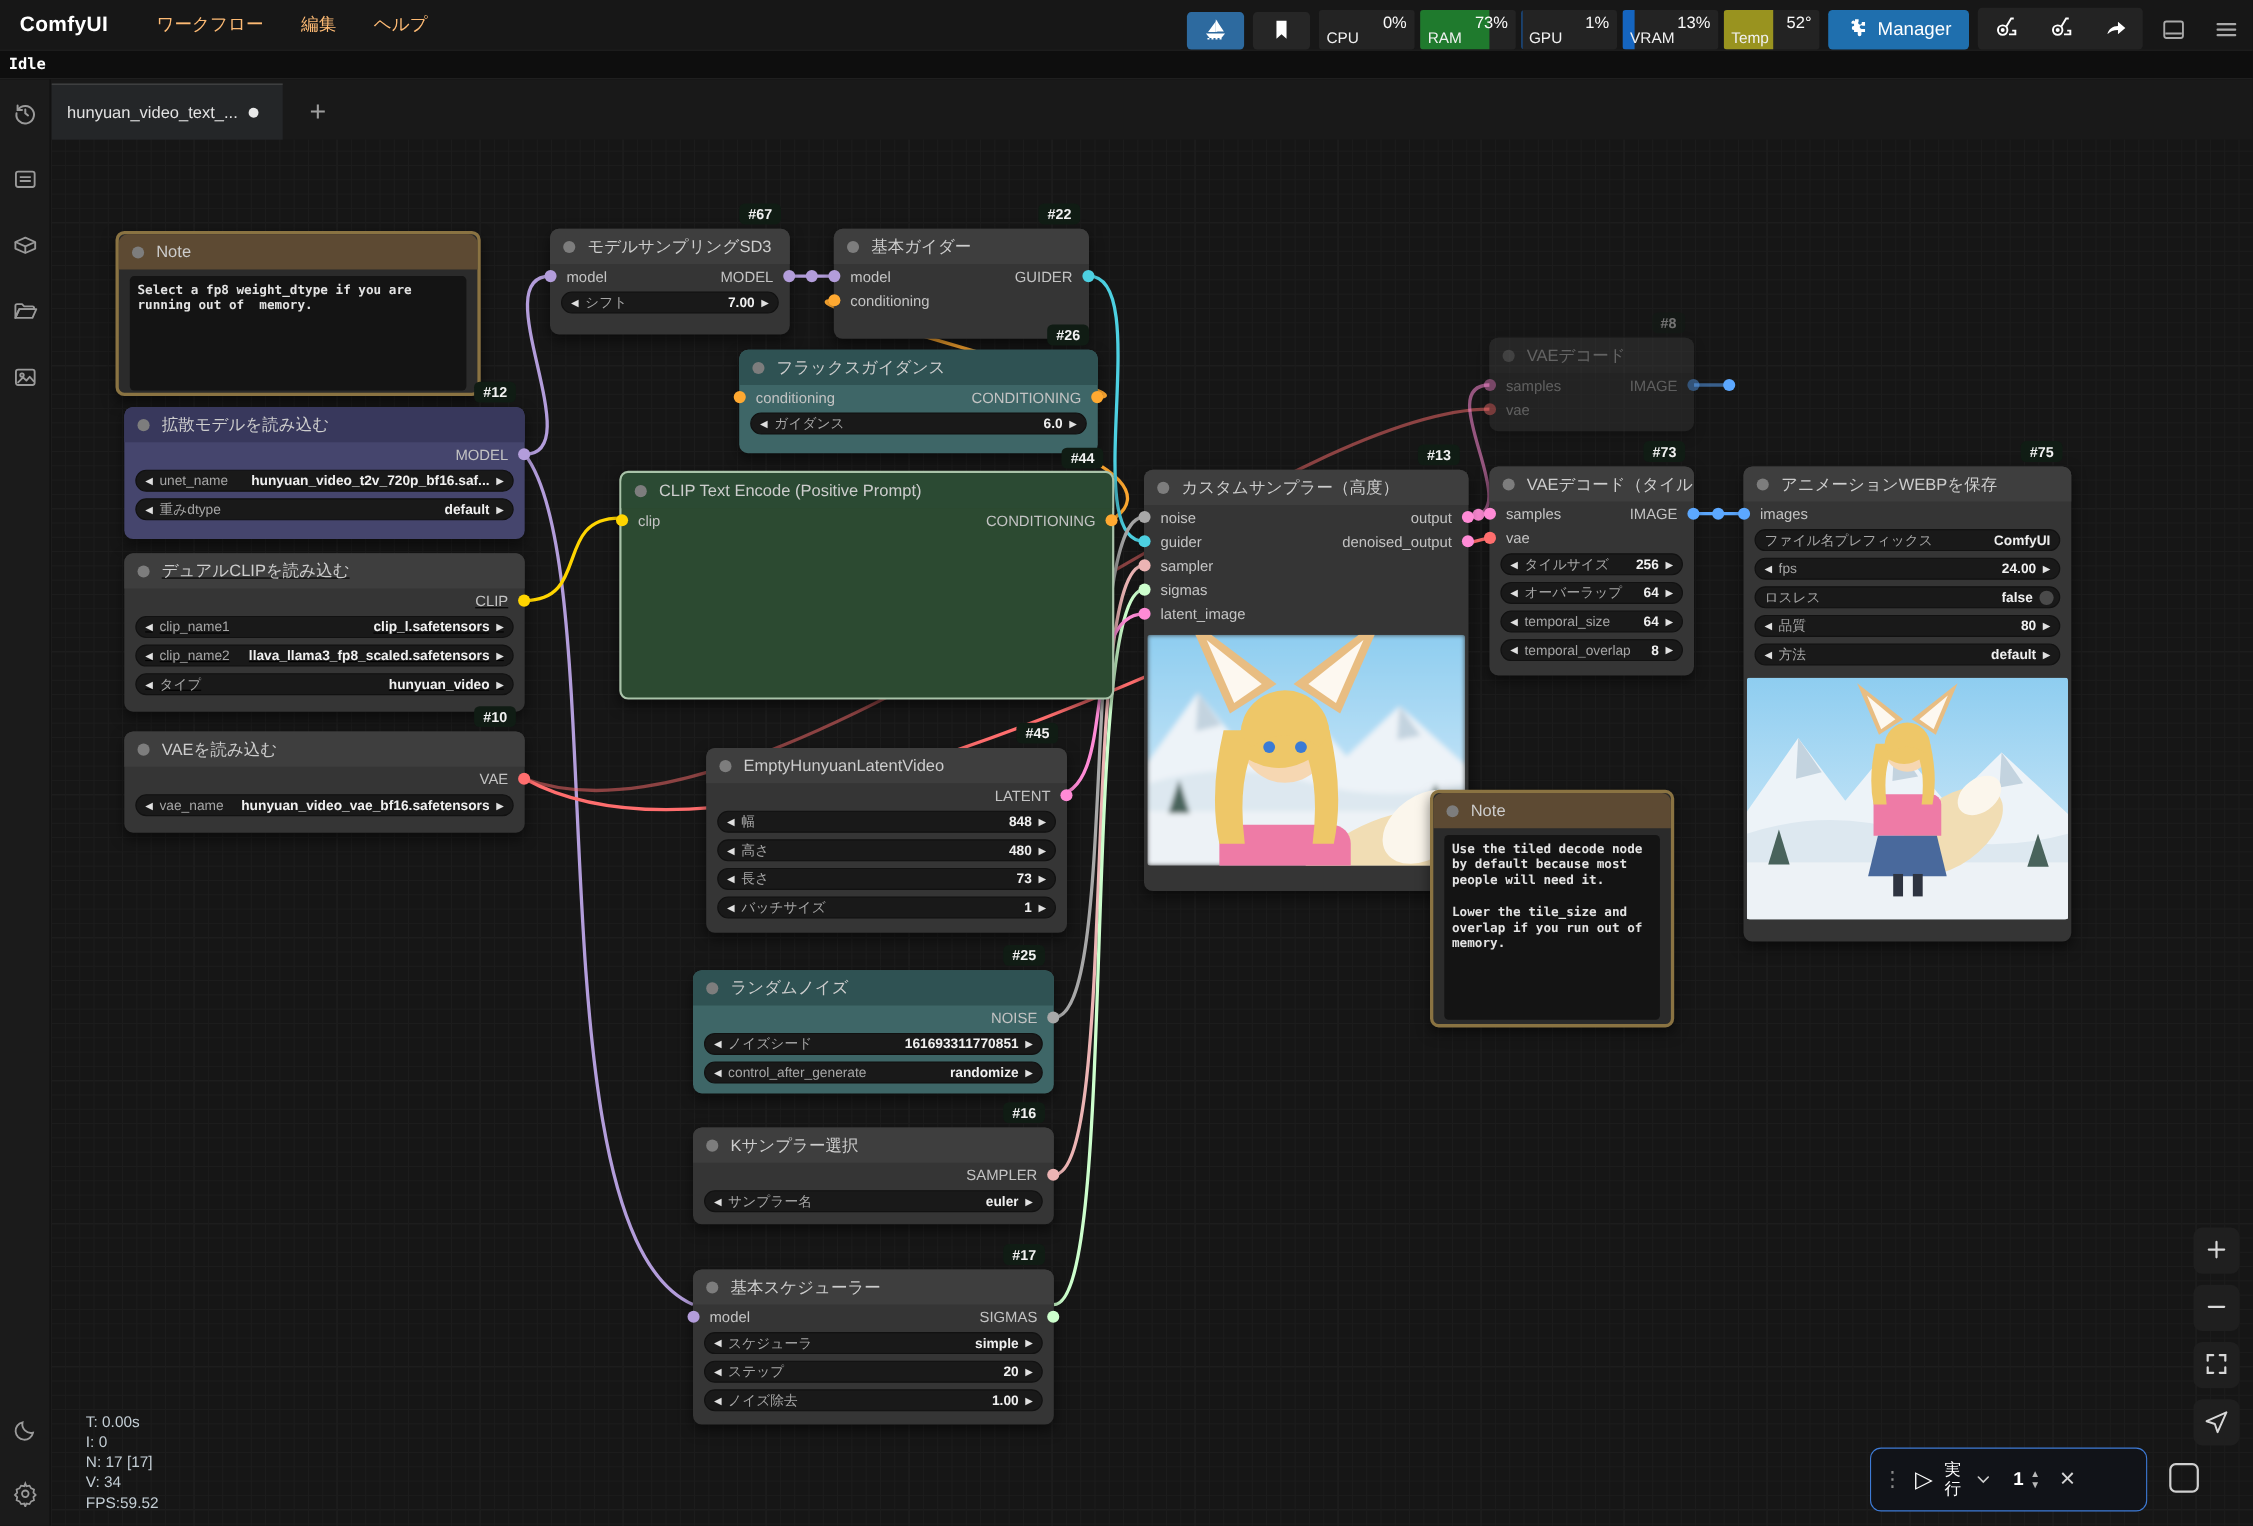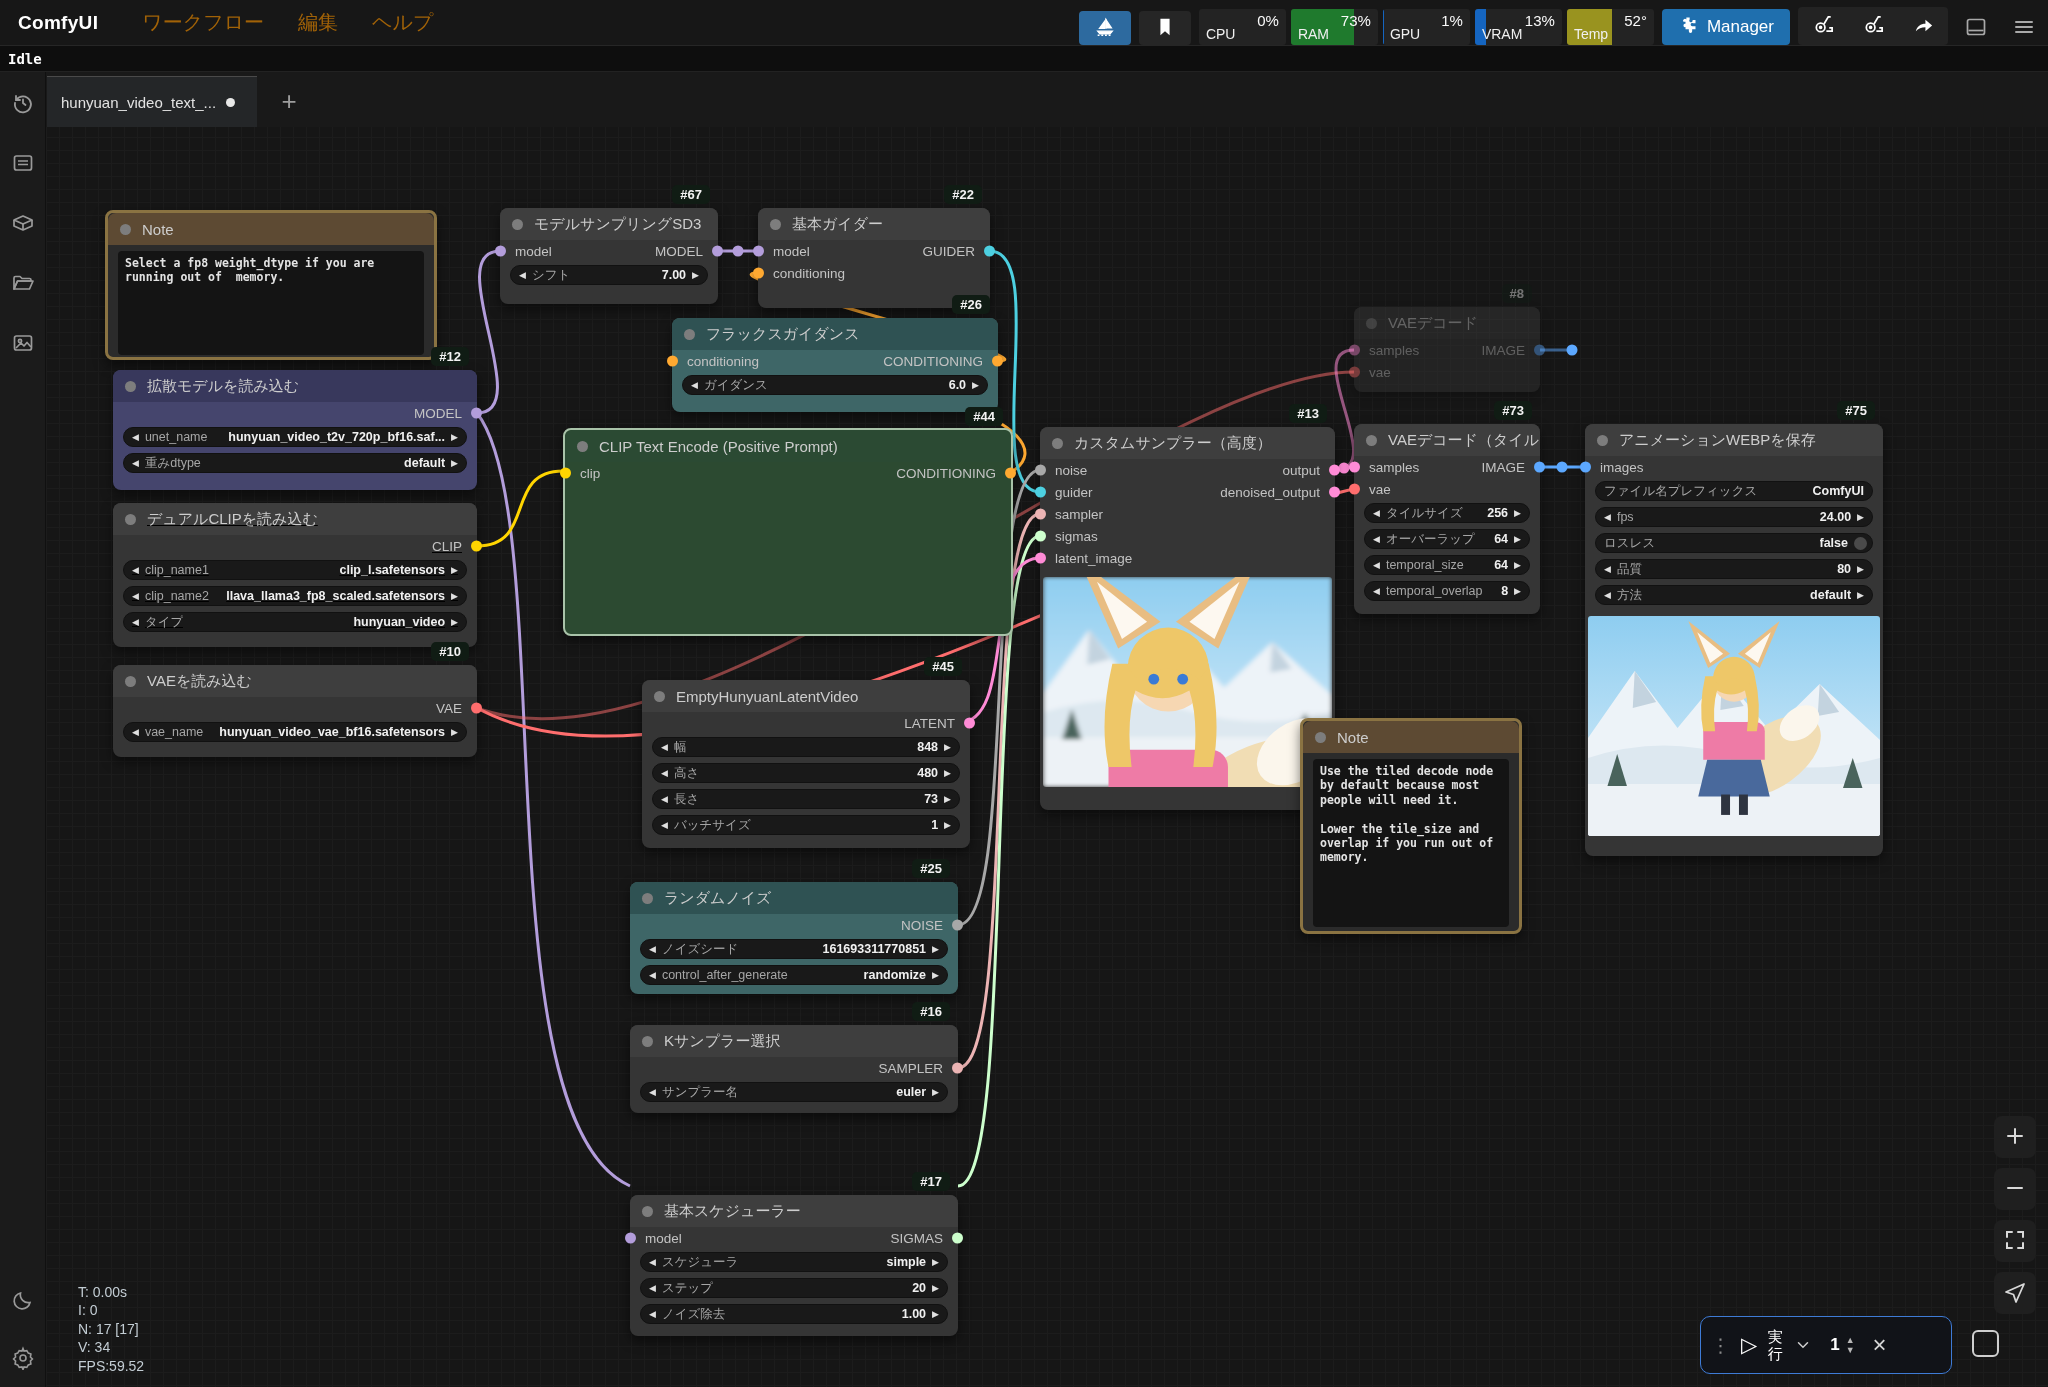--- a/index.html
+++ b/index.html
@@ -5,21 +5,21 @@
   * { box-sizing: border-box; margin: 0; padding: 0; }
   html,body { width:2048px; height:1387px; overflow:hidden; background:#161616;
     font-family:"Liberation Sans", sans-serif; }
   .stage { position:relative; width:2048px; height:1387px; }
 
   
   .topbar { position:absolute; left:0; top:0; width:100%; height:45px; background:#171717;
     display:flex; align-items:center; z-index:30; }
   .logo { color:#fff; font-weight:bold; font-size:19px; margin-left:18px; letter-spacing:.3px; }
   .menu { display:flex; gap:34px; margin-left:44px; }
-  .menu span { color:#a16207; font-size:20px; cursor:default; }
+  .menu span { color:#fdba74; font-size:16px; cursor:default; }
   .tb-right { position:absolute; right:4px; top:0; height:45px; display:flex; align-items:flex-end; gap:8px; }
   .tb-btn { width:52px; height:34px; border-radius:4px; background:#262626; display:flex;
     align-items:center; justify-content:center; border:none; }
   .tb-btn.blue { background:#2d6a9f; }
   .tb-btn svg { width:22px; height:22px; }
   #monitors { display:flex; gap:5px; }
   .monitor { position:relative; width:87px; height:36px; background:#232323; border-radius:3px; overflow:hidden; }
   .monitor .fill { position:absolute; left:0; top:0; bottom:0; }
   .monitor .mlabel { position:absolute; left:7px; bottom:3px; font-size:14px; color:#f0f0f0; }
   .monitor .mvalue { position:absolute; right:7px; top:3px; font-size:15px; color:#fafafa; }
@@ -509,21 +509,21 @@
         </div>
         <div class="wrow">
           <div class="pill">
             <span class="arr">◀</span>
             <span class="wlabel">サンプラー名</span>
             <span class="wvalue">euler</span>
             <span class="arr">▶</span>
           </div>
         </div>
       </div>
-      <div class="node gray" style="left: 630px; top: 1195px; width: 328px; height: 141px;">
+      <div class="node gray" style="left: 630px; top: 1154px; width: 328px; height: 141px;">
         <span class="badge">#17</span>
         <div class="titlebar">
           <span class="tdot"></span>
           <span class="ttext">基本スケジューラー</span>
         </div>
         <div class="srow">
           <span class="sdot in" style="background: rgb(179, 157, 219);"></span>
           <span class="slabel in-label">model</span>
           <span class="slabel out-label">SIGMAS</span>
           <span class="sdot out" style="background: rgb(205, 255, 205);"></span>

